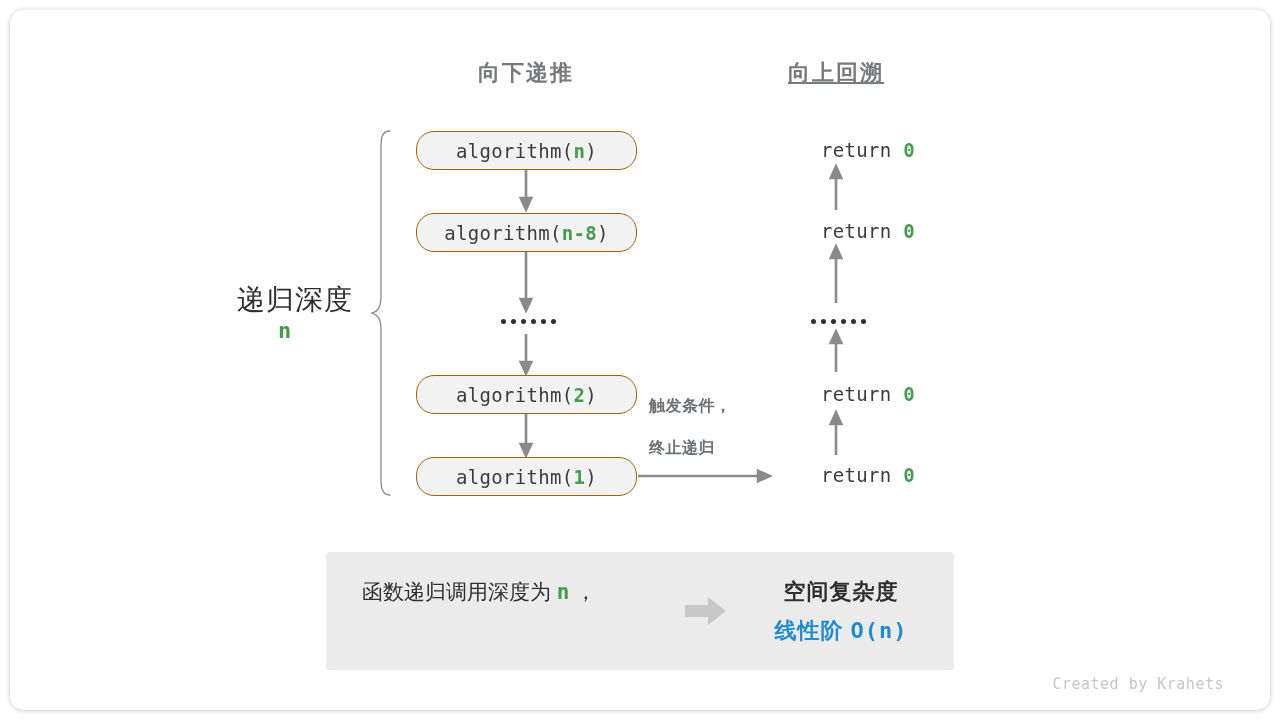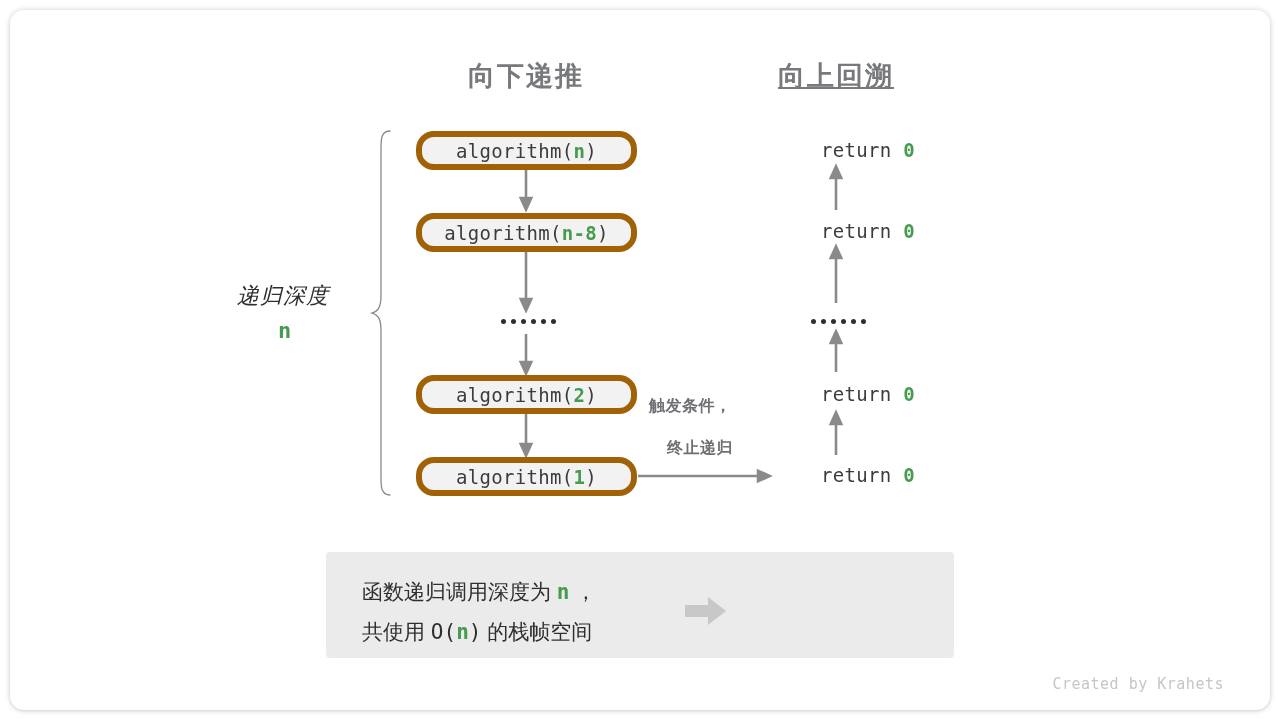--- a/index.html
+++ b/index.html
@@ -27,37 +27,37 @@
     width: 1260px;
     height: 700px;
     background: #ffffff;
     border-radius: 14px;
     box-shadow: 0 0 6px rgba(0,0,0,0.16), 0 1px 3px rgba(0,0,0,0.10);
   }
 
   
   .col-header {
     position: absolute;
-    font-size: 27px;
+    font-size: 22px;
     font-weight: bold;
     color: #77797c;
     letter-spacing: 2px;
     white-space: nowrap;
     text-align: center;
   }
 
   
   .call-box {
     position: absolute;
     left: 416px;
     width: 221px;
     height: 39px;
     box-sizing: border-box;
     background: #f2f2f2;
-    border: 6px solid #a16207;
+    border: 1px solid #a16207;
     border-radius: 18px;
     display: flex;
     align-items: center;
     justify-content: center;
     font-family: "DejaVu Sans Mono", "Liberation Mono", monospace;
     font-size: 19px;
     color: #3c3c3c;
     letter-spacing: 0.3px;
   }
   .call-box .arg {
@@ -102,25 +102,24 @@
     position: absolute;
     left: 0; top: 0;
     width: 1280px;
     height: 720px;
     pointer-events: none;
   }
 
   
   .depth-title {
     position: absolute;
-    font-size: 22px;
+    font-size: 28px;
     color: #2f2f2f;
     white-space: nowrap;
     letter-spacing: 1px;
-    font-style: italic;
   }
   .depth-value {
     position: absolute;
     font-size: 22px;
     font-weight: bold;
     color: #469c4e;
     white-space: nowrap;
     font-family: "DejaVu Sans Mono", "Liberation Mono", monospace;
   }
 
@@ -134,21 +133,21 @@
     white-space: nowrap;
     letter-spacing: 0.5px;
   }
 
   
   .summary {
     position: absolute;
     left: 326px;
     top: 552px;
     width: 628px;
-    height: 106px;
+    height: 118px;
     background: #ebebeb;
     border-radius: 4px;
   }
   .summary-left {
     position: absolute;
     left: 36px;
     top: 20px;
     font-size: 21px;
     color: #2f2f2f;
     line-height: 39px;
@@ -321,39 +320,39 @@
       <i></i>
       <i></i>
       <i></i>
       <i></i>
   </div>
 
   <div class="depth-title" style="left:237px; top:281px;">递归深度</div>
   <div class="depth-value" style="left:278px; top:318px;">n</div>
 
   <div class="trigger-note" style="left:649px; top:392px;text-align:right;">触发条件，</div>
-  <div class="trigger-note" style="left:649px; top:434px;margin-left:18px;">终止递归</div>
+  <div class="trigger-note" style="left:649px; top:434px;">终止递归</div>
 
   <div class="summary">
 
     <div class="summary-left">
       <div>
         <span>函数递归调用深度为</span>
         <span class="g">n</span>
         <span>，</span>
       </div>
-      <div>
-        <span>共使用</span>
-        <span class="mono">O(</span><span class="g">n</span><span class="mono">)</span>
-        <span>的栈帧空间</span>
-      </div>
     </div>
 
     <svg class="block-arrow" viewBox="0 0 42 32">
       <path d="M0,10 L23,10 L23,2 L41,16 L23,30 L23,22 L0,22 Z" fill="#c8c8c8"></path>
     </svg>
 
     <div class="summary-right">
+      <div class="line1">空间复杂度</div>
+      <div class="line2">
+        <span>线性阶</span>
+        <span class="mono">O(n)</span>
+      </div>
     </div>
   </div>
 
   <div class="credit">Created by Krahets</div>
 </div>
 
 </body></html>

